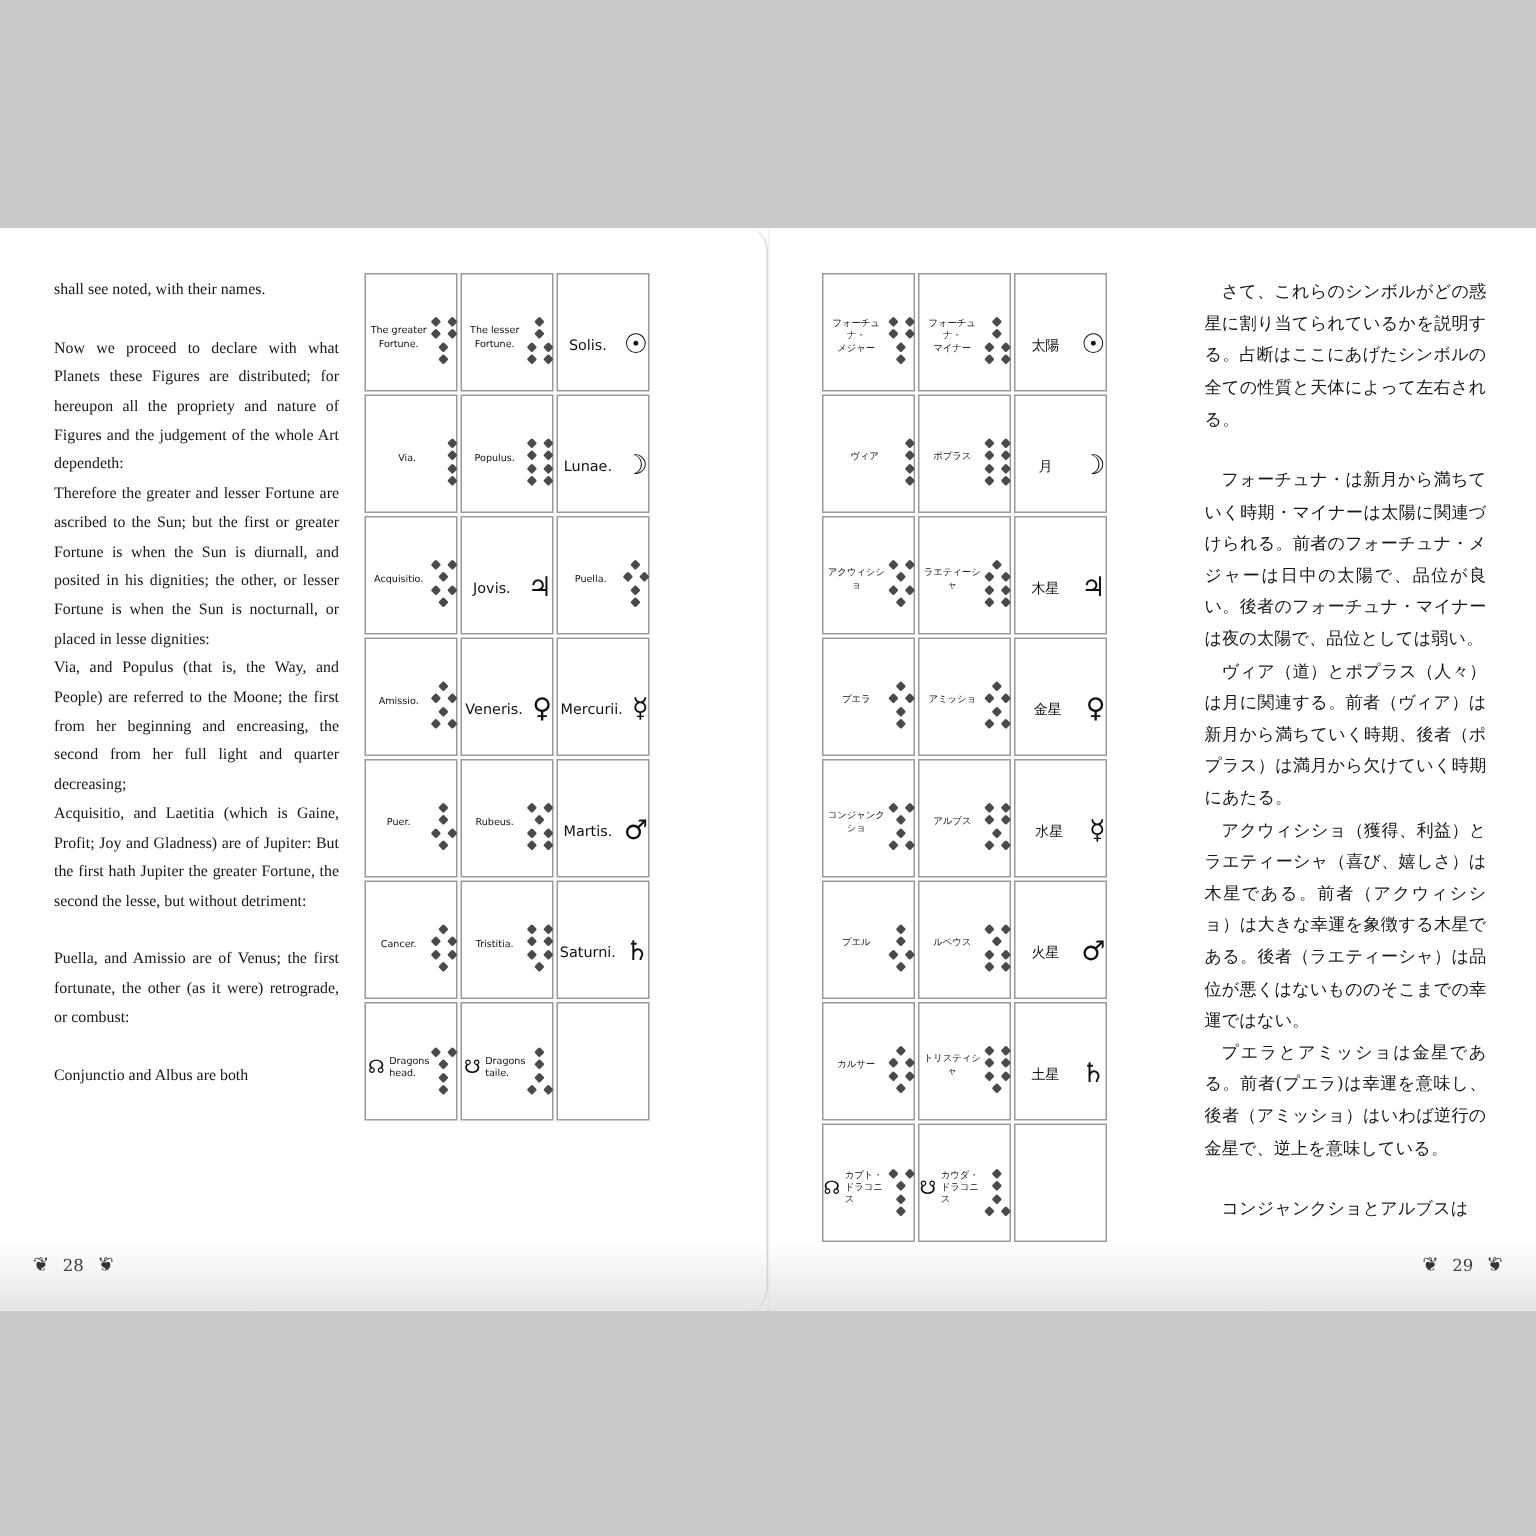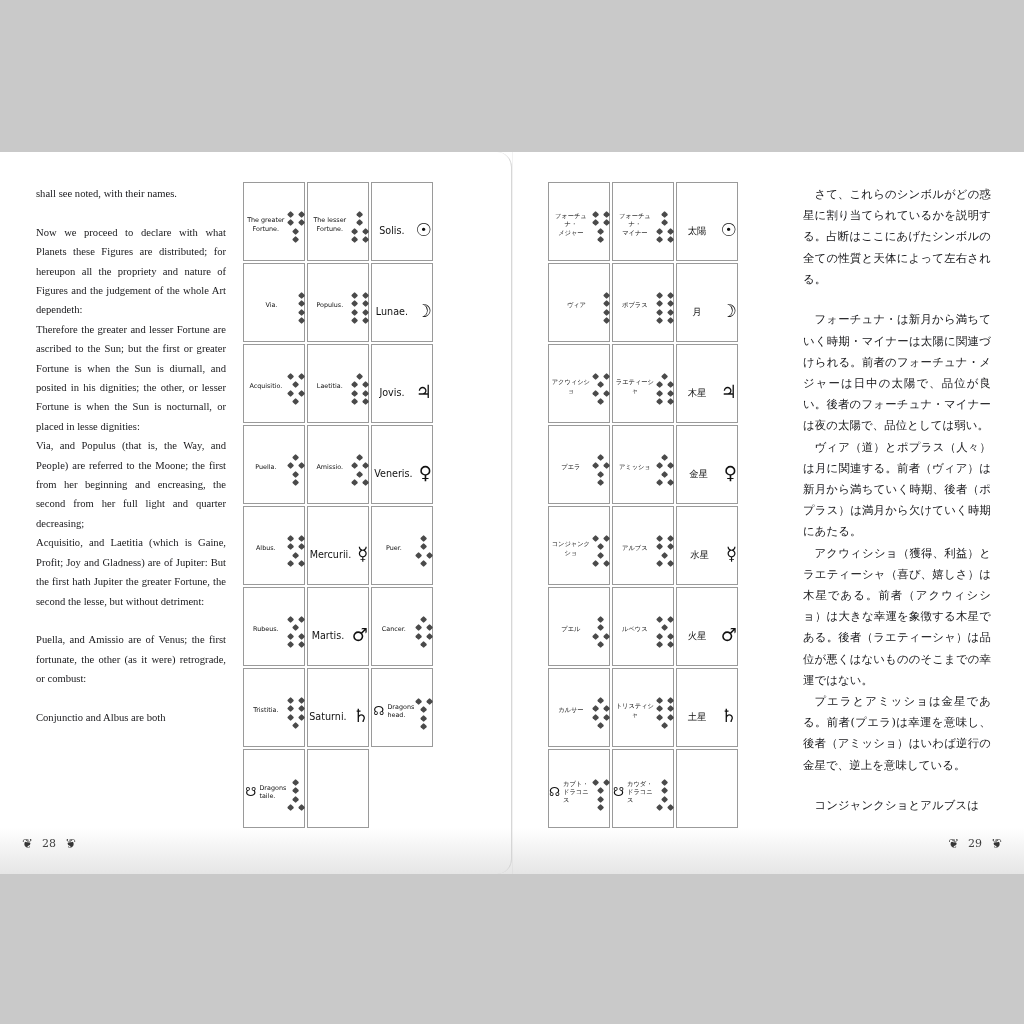--- a/index.html
+++ b/index.html
@@ -257,40 +257,20 @@
               </div>
               <div class="row">
                 <span class="dot"></span>
                 <span class="dot"></span>
               </div>
               <div class="row">
                 <span class="dot"></span>
               </div>
             </div>
           </div>
-          <div class="cell">
-            <div class="cell-label">Laetitia.</div>
-            <div class="figure">
-              <div class="row">
-                <span class="dot"></span>
-              </div>
-              <div class="row">
-                <span class="dot"></span>
-                <span class="dot"></span>
-              </div>
-              <div class="row">
-                <span class="dot"></span>
-                <span class="dot"></span>
-              </div>
-              <div class="row">
-                <span class="dot"></span>
-                <span class="dot"></span>
-              </div>
-            </div>
-          </div>
           <div class="cell planet">
             <div class="cell-label">Jovis.</div>
             <div class="planet-glyph">♃</div>
           </div>
           <div class="cell">
             <div class="cell-label">Puella.</div>
             <div class="figure">
               <div class="row">
                 <span class="dot"></span>
               </div>
@@ -321,40 +301,20 @@
               </div>
               <div class="row">
                 <span class="dot"></span>
                 <span class="dot"></span>
               </div>
             </div>
           </div>
           <div class="cell planet">
             <div class="cell-label">Veneris.</div>
             <div class="planet-glyph">♀</div>
-          </div>
-          <div class="cell">
-            <div class="cell-label">Albus.</div>
-            <div class="figure">
-              <div class="row">
-                <span class="dot"></span>
-                <span class="dot"></span>
-              </div>
-              <div class="row">
-                <span class="dot"></span>
-                <span class="dot"></span>
-              </div>
-              <div class="row">
-                <span class="dot"></span>
-              </div>
-              <div class="row">
-                <span class="dot"></span>
-                <span class="dot"></span>
-              </div>
-            </div>
           </div>
           <div class="cell planet">
             <div class="cell-label">Mercurii.</div>
             <div class="planet-glyph">☿</div>
           </div>
           <div class="cell">
             <div class="cell-label">Puer.</div>
             <div class="figure">
               <div class="row">
                 <span class="dot"></span>

